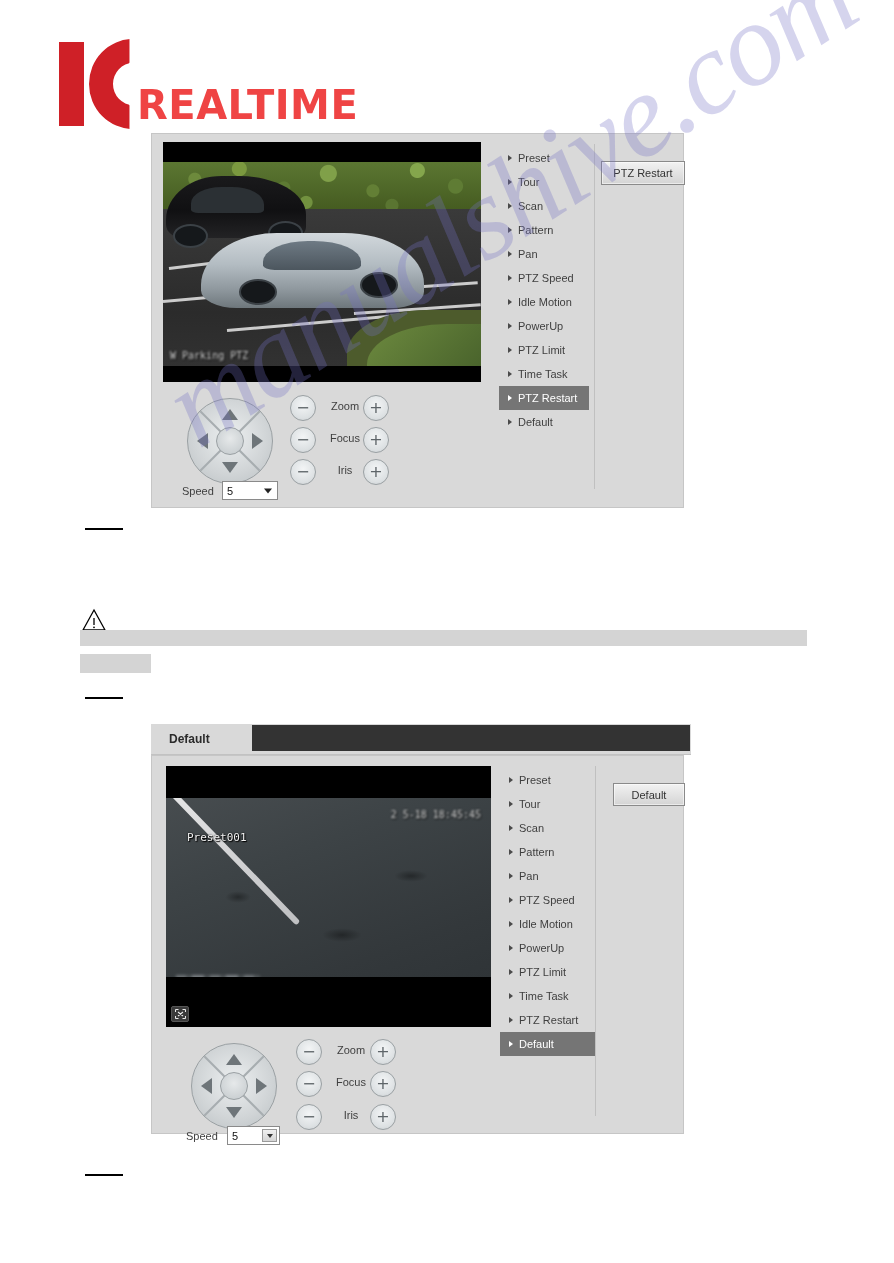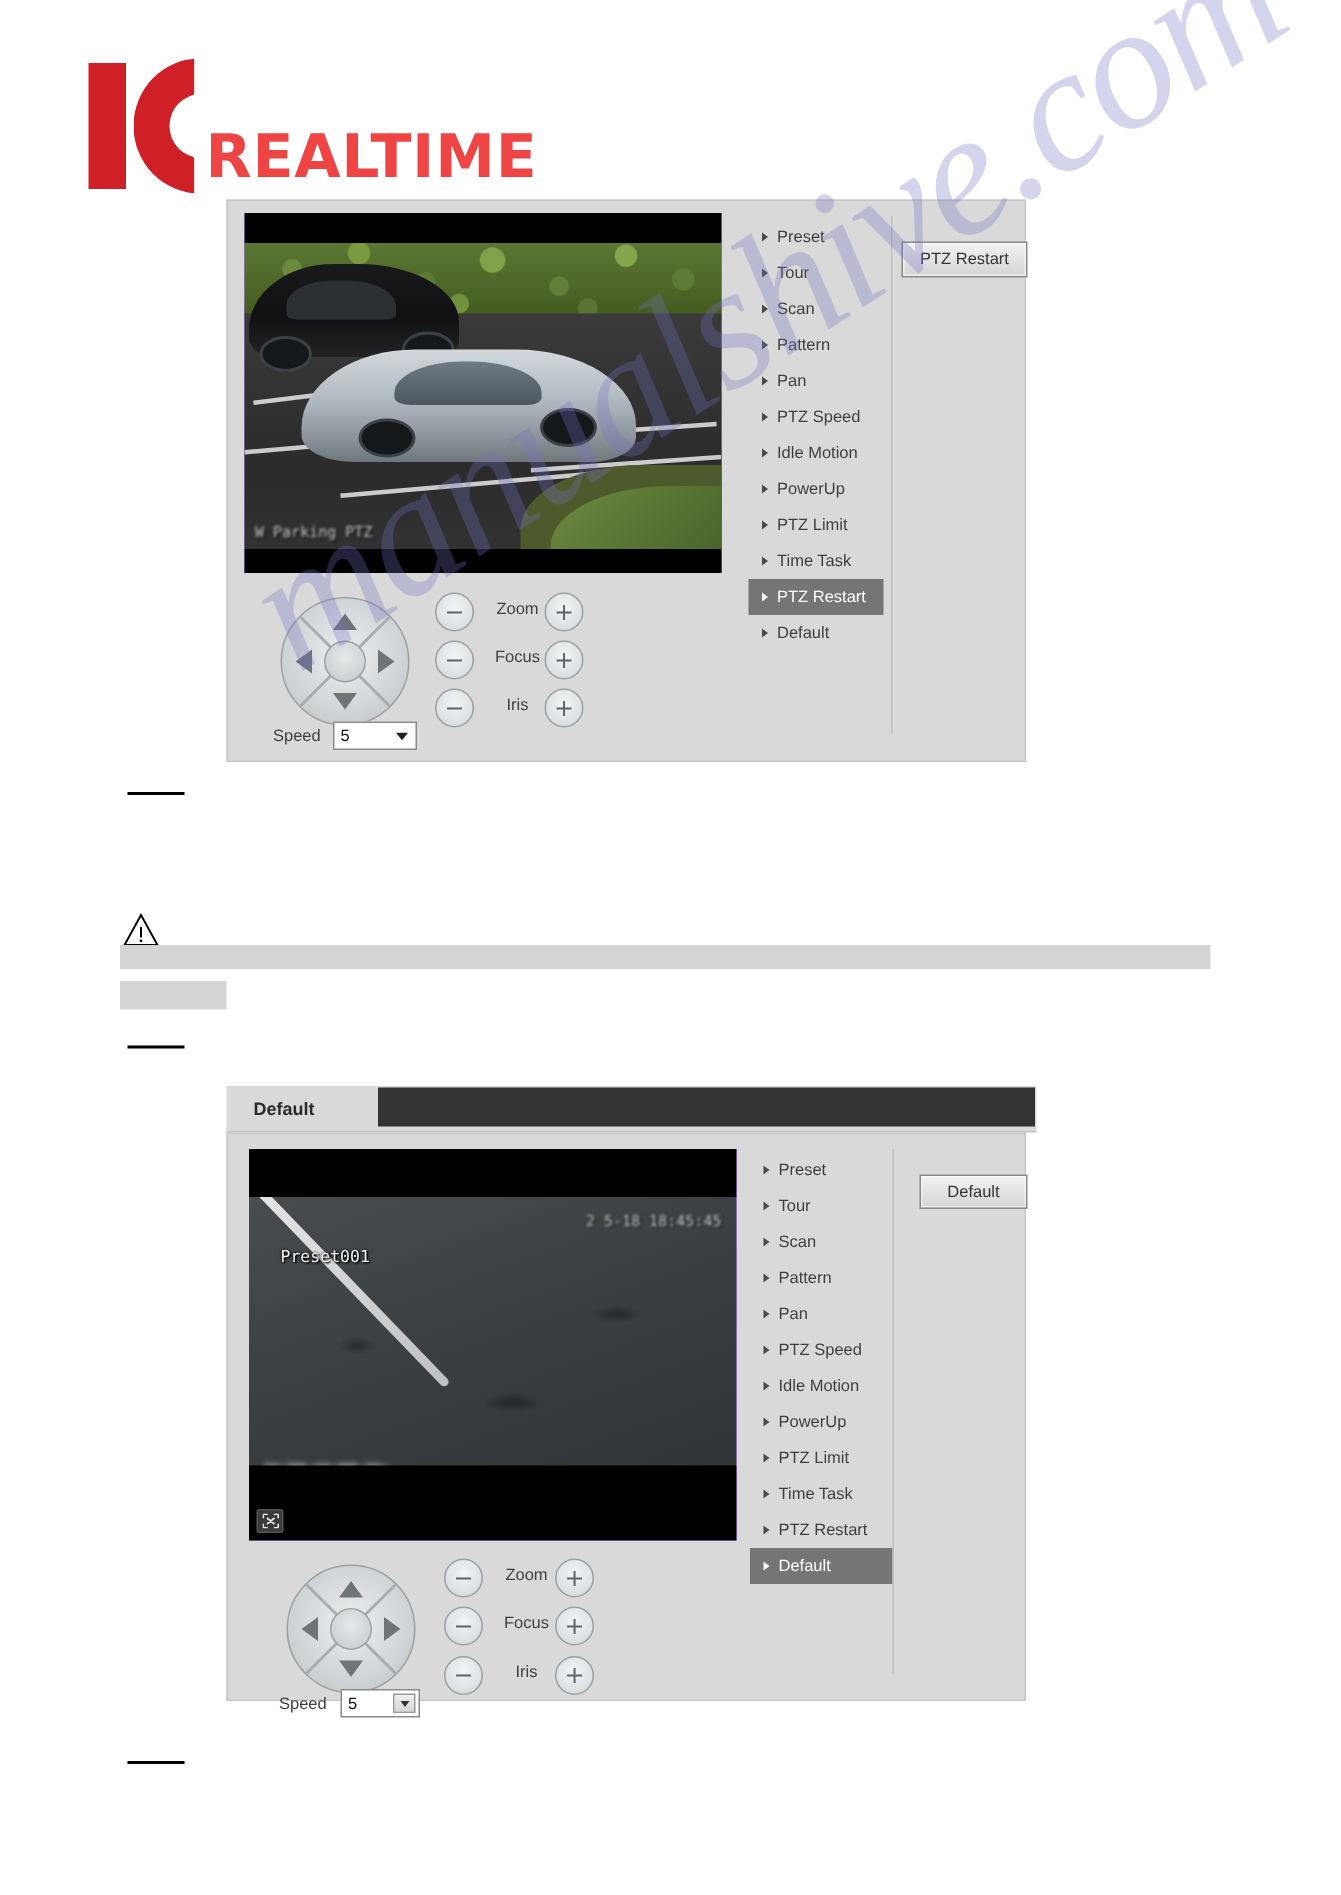--- a/index.html
+++ b/index.html
@@ -66,21 +66,21 @@
   }
 
   
   .panel {
     position: absolute;
     background: #d9d9d9;
     border: 1px solid #c6c6c6;
   }
   .video {
     position: absolute;
-    background: #6d28d9;
+    background: #0f172a;
     overflow: hidden;
     padding-left: 14px;
   }
   .video-scene { position: absolute; left:0; top:0; right:0; bottom:0; }
   .letterbox-top, .letterbox-bottom {
     position: absolute; left: 0; right: 0; background: #000; z-index: 5;
   }
   .osd {
     position: absolute;
     color: #f2f2f2;

